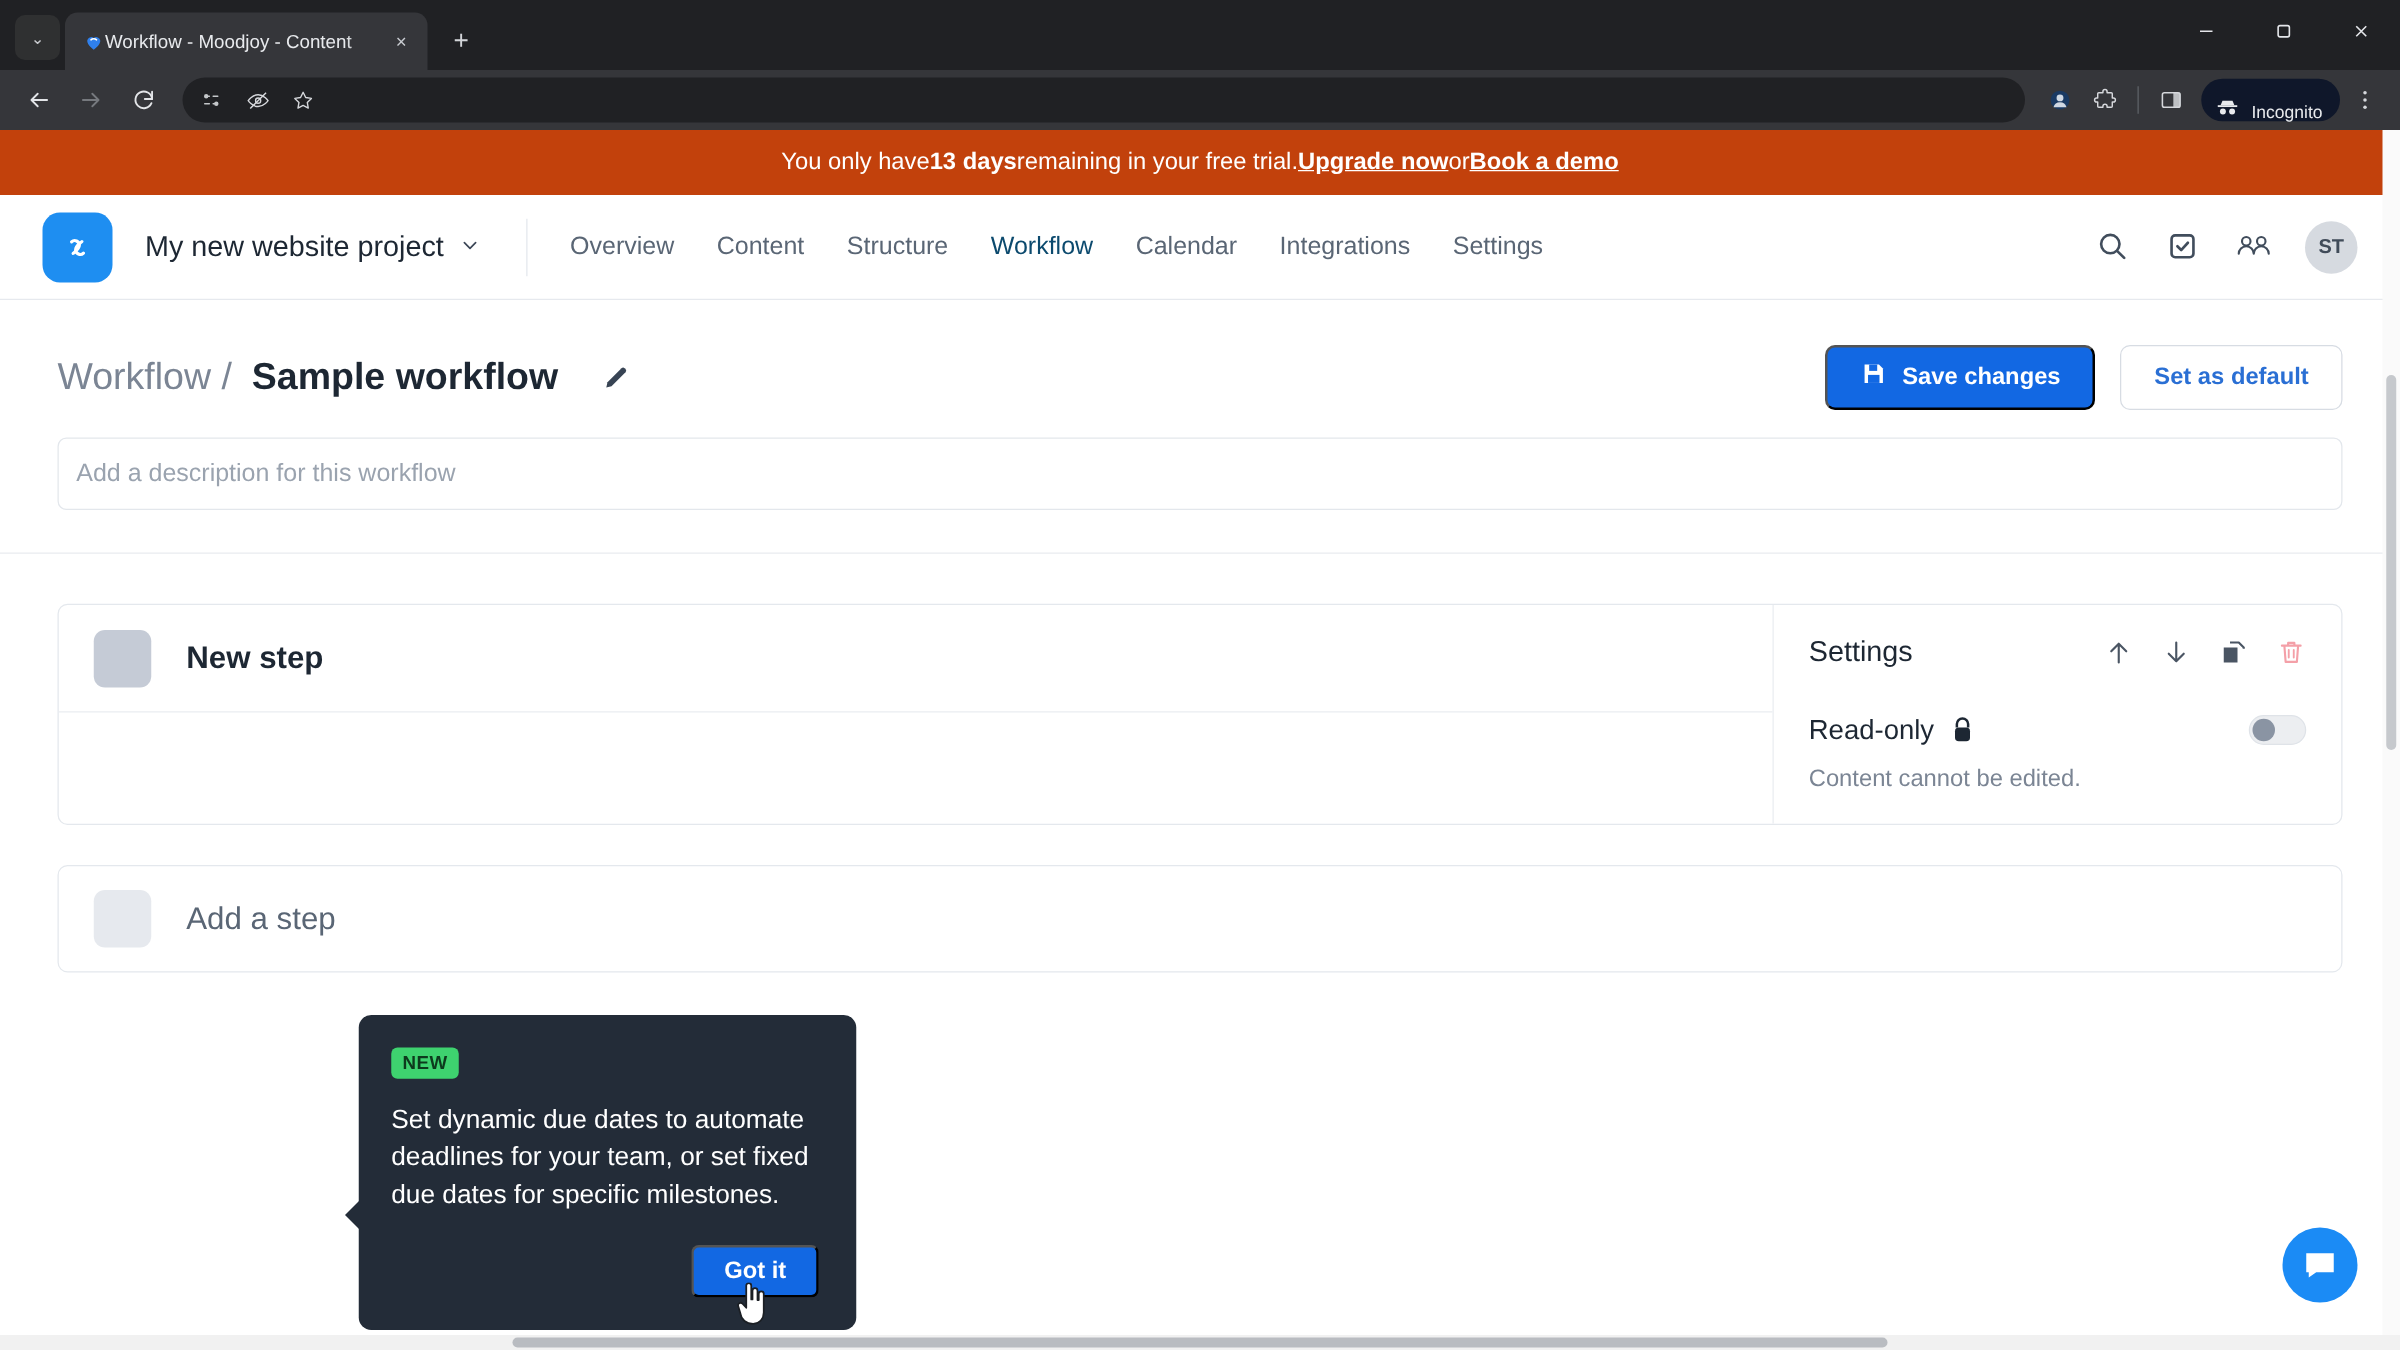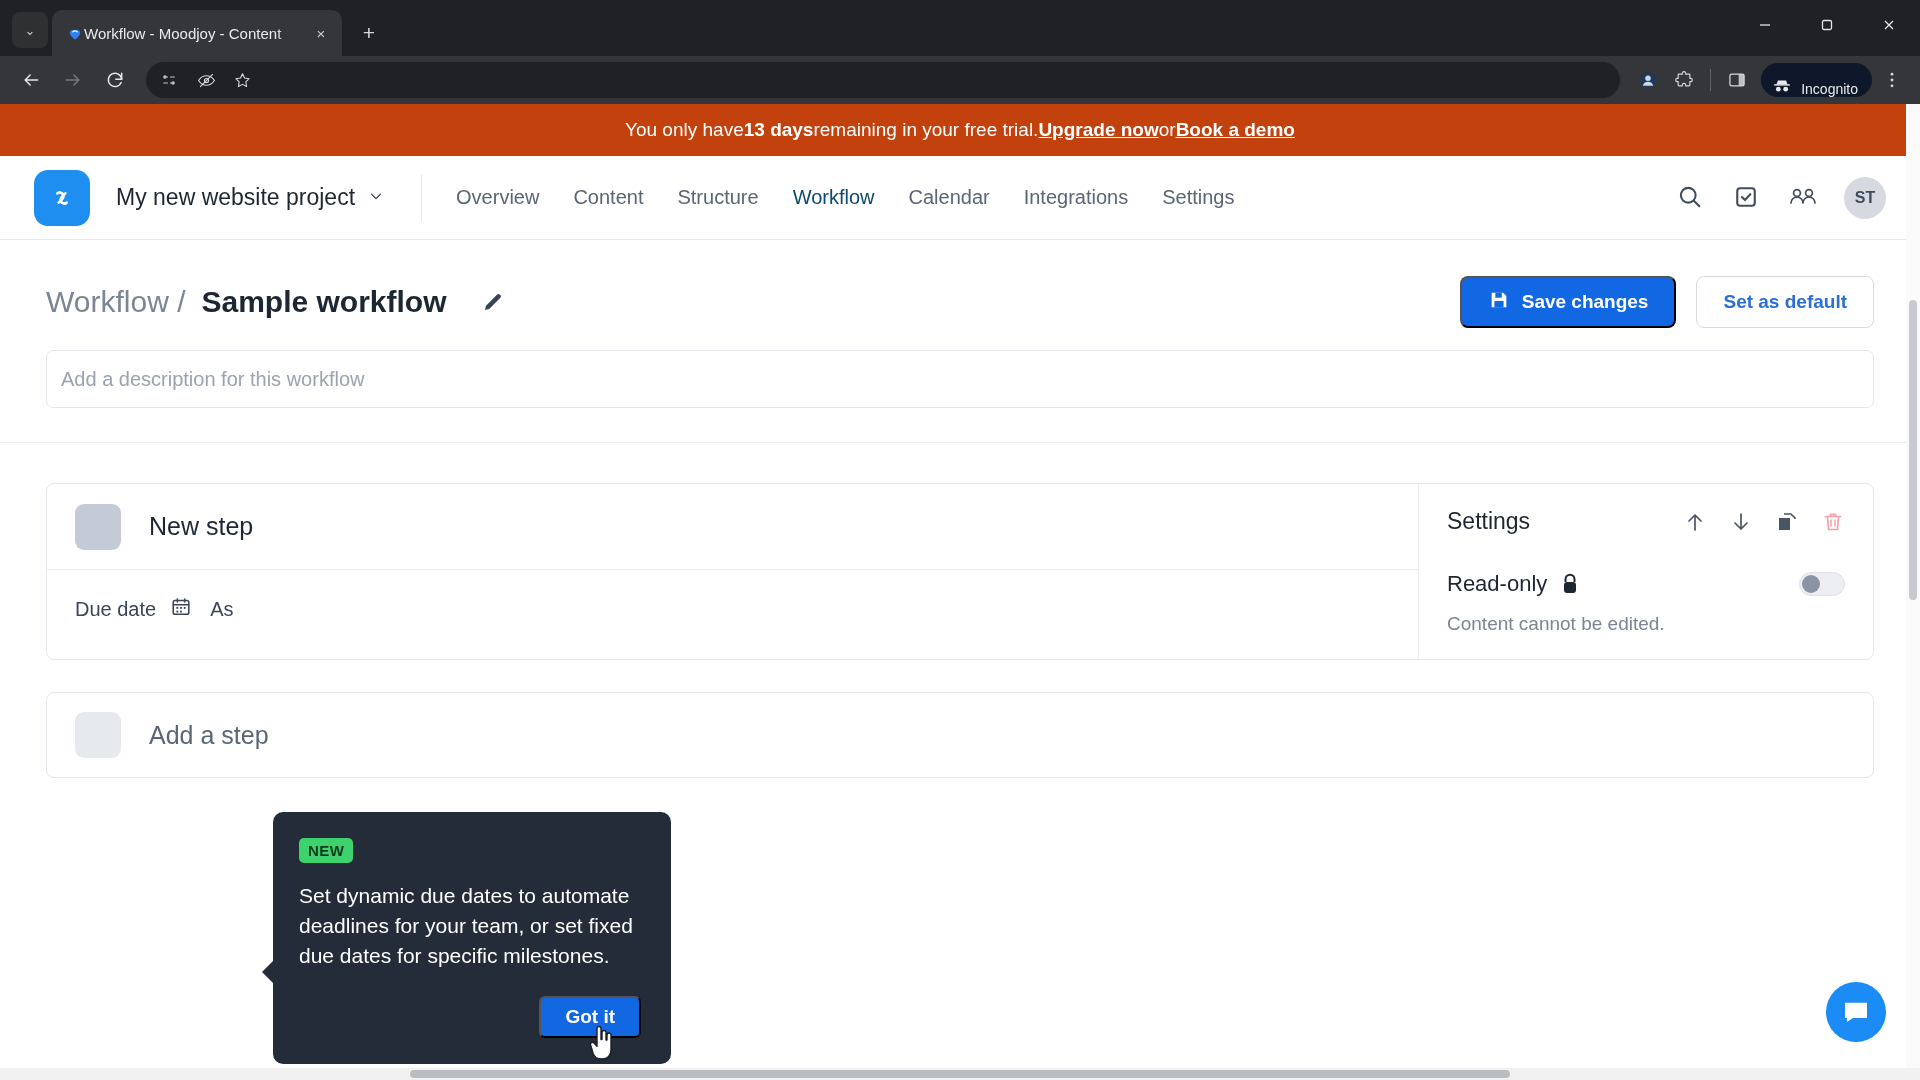--- a/index.html
+++ b/index.html
@@ -165,21 +165,21 @@
     background: #fff; display: flex; overflow: hidden;
   }
   .step-main { flex: 1; min-width: 0; }
   .step-header {
     height: 86px; display: flex; align-items: center;
     padding: 0 28px; border-bottom: 1px solid #eaedf1;
   }
   .step-swatch {
     width: 46px; height: 46px; border-radius: 9px; background: #c5cbd6; flex: none;
   }
-  .step-name { margin-left: 28px; font-size: 25px; color: #1d2733; font-weight: 400; text-align: center; }
+  .step-name { margin-left: 28px; font-size: 25px; color: #1d2733; font-weight: 700; text-align: center; }
   .step-desc {
     height: 112px; padding: 22px 28px; color: #9aa3af; font-size: 20px;
     border-bottom: 1px solid #eaedf1; position: relative;
   }
   .resize-grip {
     position: absolute; right: 10px; bottom: 8px;
     width: 14px; height: 14px; color: #b6bcc5;
   }
   .step-footer {
     height: 78px; display: flex; align-items: center; padding: 0 28px; gap: 18px;
@@ -211,21 +211,21 @@
 
   .add-step-card {
     margin-top: 32px; border: 1px solid #e4e8ed; border-radius: 8px;
     height: 86px; display: flex; align-items: center; padding: 0 28px; background: #fff;
   }
   .add-step-swatch { width: 46px; height: 46px; border-radius: 9px; background: #e6e9ee; flex: none; }
   .add-step-label { margin-left: 28px; font-size: 25px; color: #5a6675; font-weight: 500; }
 
   
   .popover {
-    position: absolute; left: 273px; top: 708px;
+    position: absolute; left: 287px; top: 708px;
     width: 398px; background: #232c38; border-radius: 10px;
     padding: 26px 30px 26px 26px; color: #fff; z-index: 40;
   }
   .popover::before {
     content: ""; position: absolute; left: -11px; top: 148px;
     border-top: 12px solid transparent; border-bottom: 12px solid transparent;
     border-right: 12px solid #232c38;
   }
   .badge-new {
     display: inline-block; background: #3ed26f; color: #0d3a1d;
@@ -473,42 +473,20 @@
         <span>Add a description for this workflow</span>
       </div>
 
       <div class="page-rule"></div>
 
       <div class="step-card">
         <div class="step-main">
           <div class="step-header">
             <span class="step-swatch"></span>
             <span class="step-name">New step</span>
-          </div>
-          <div class="step-footer">
-            <span class="footer-item">
-              <span>Due date</span>
-              <span>
-                <svg width="22" height="22" viewBox="0 0 24 24">
-                    <rect x="3.5" y="5" width="17" height="15" rx="2" stroke="#3b4656" stroke-width="1.7" fill="none"></rect>
-                    <path d="M3.5 9.5h17" stroke="#3b4656" stroke-width="1.7"></path>
-                    <path d="M8 3.2v3.4M16 3.2v3.4" stroke="#3b4656" stroke-width="1.7" stroke-linecap="round"></path>
-                    <g fill="#3b4656">
-                      <rect x="7" y="12" width="2" height="2"></rect>
-                      <rect x="11" y="12" width="2" height="2"></rect>
-                      <rect x="15" y="12" width="2" height="2"></rect>
-                      <rect x="7" y="16" width="2" height="2"></rect>
-                      <rect x="11" y="16" width="2" height="2"></rect>
-                    </g>
-                  </svg>
-              </span>
-            </span>
-            <span class="footer-item">
-              <span>As</span>
-            </span>
           </div>
         </div>
 
         <div class="step-settings">
           <div class="settings-row">
             <span class="settings-title">Settings</span>
             <span class="settings-tools">
               <span class="tool-icon">
                 <svg width="24" height="24" viewBox="0 0 24 24">
                     <path d="M12 20V5M6 11l6-6 6 6" stroke="currentColor" stroke-width="1.7" fill="none" stroke-linecap="round" stroke-linejoin="round"></path>

